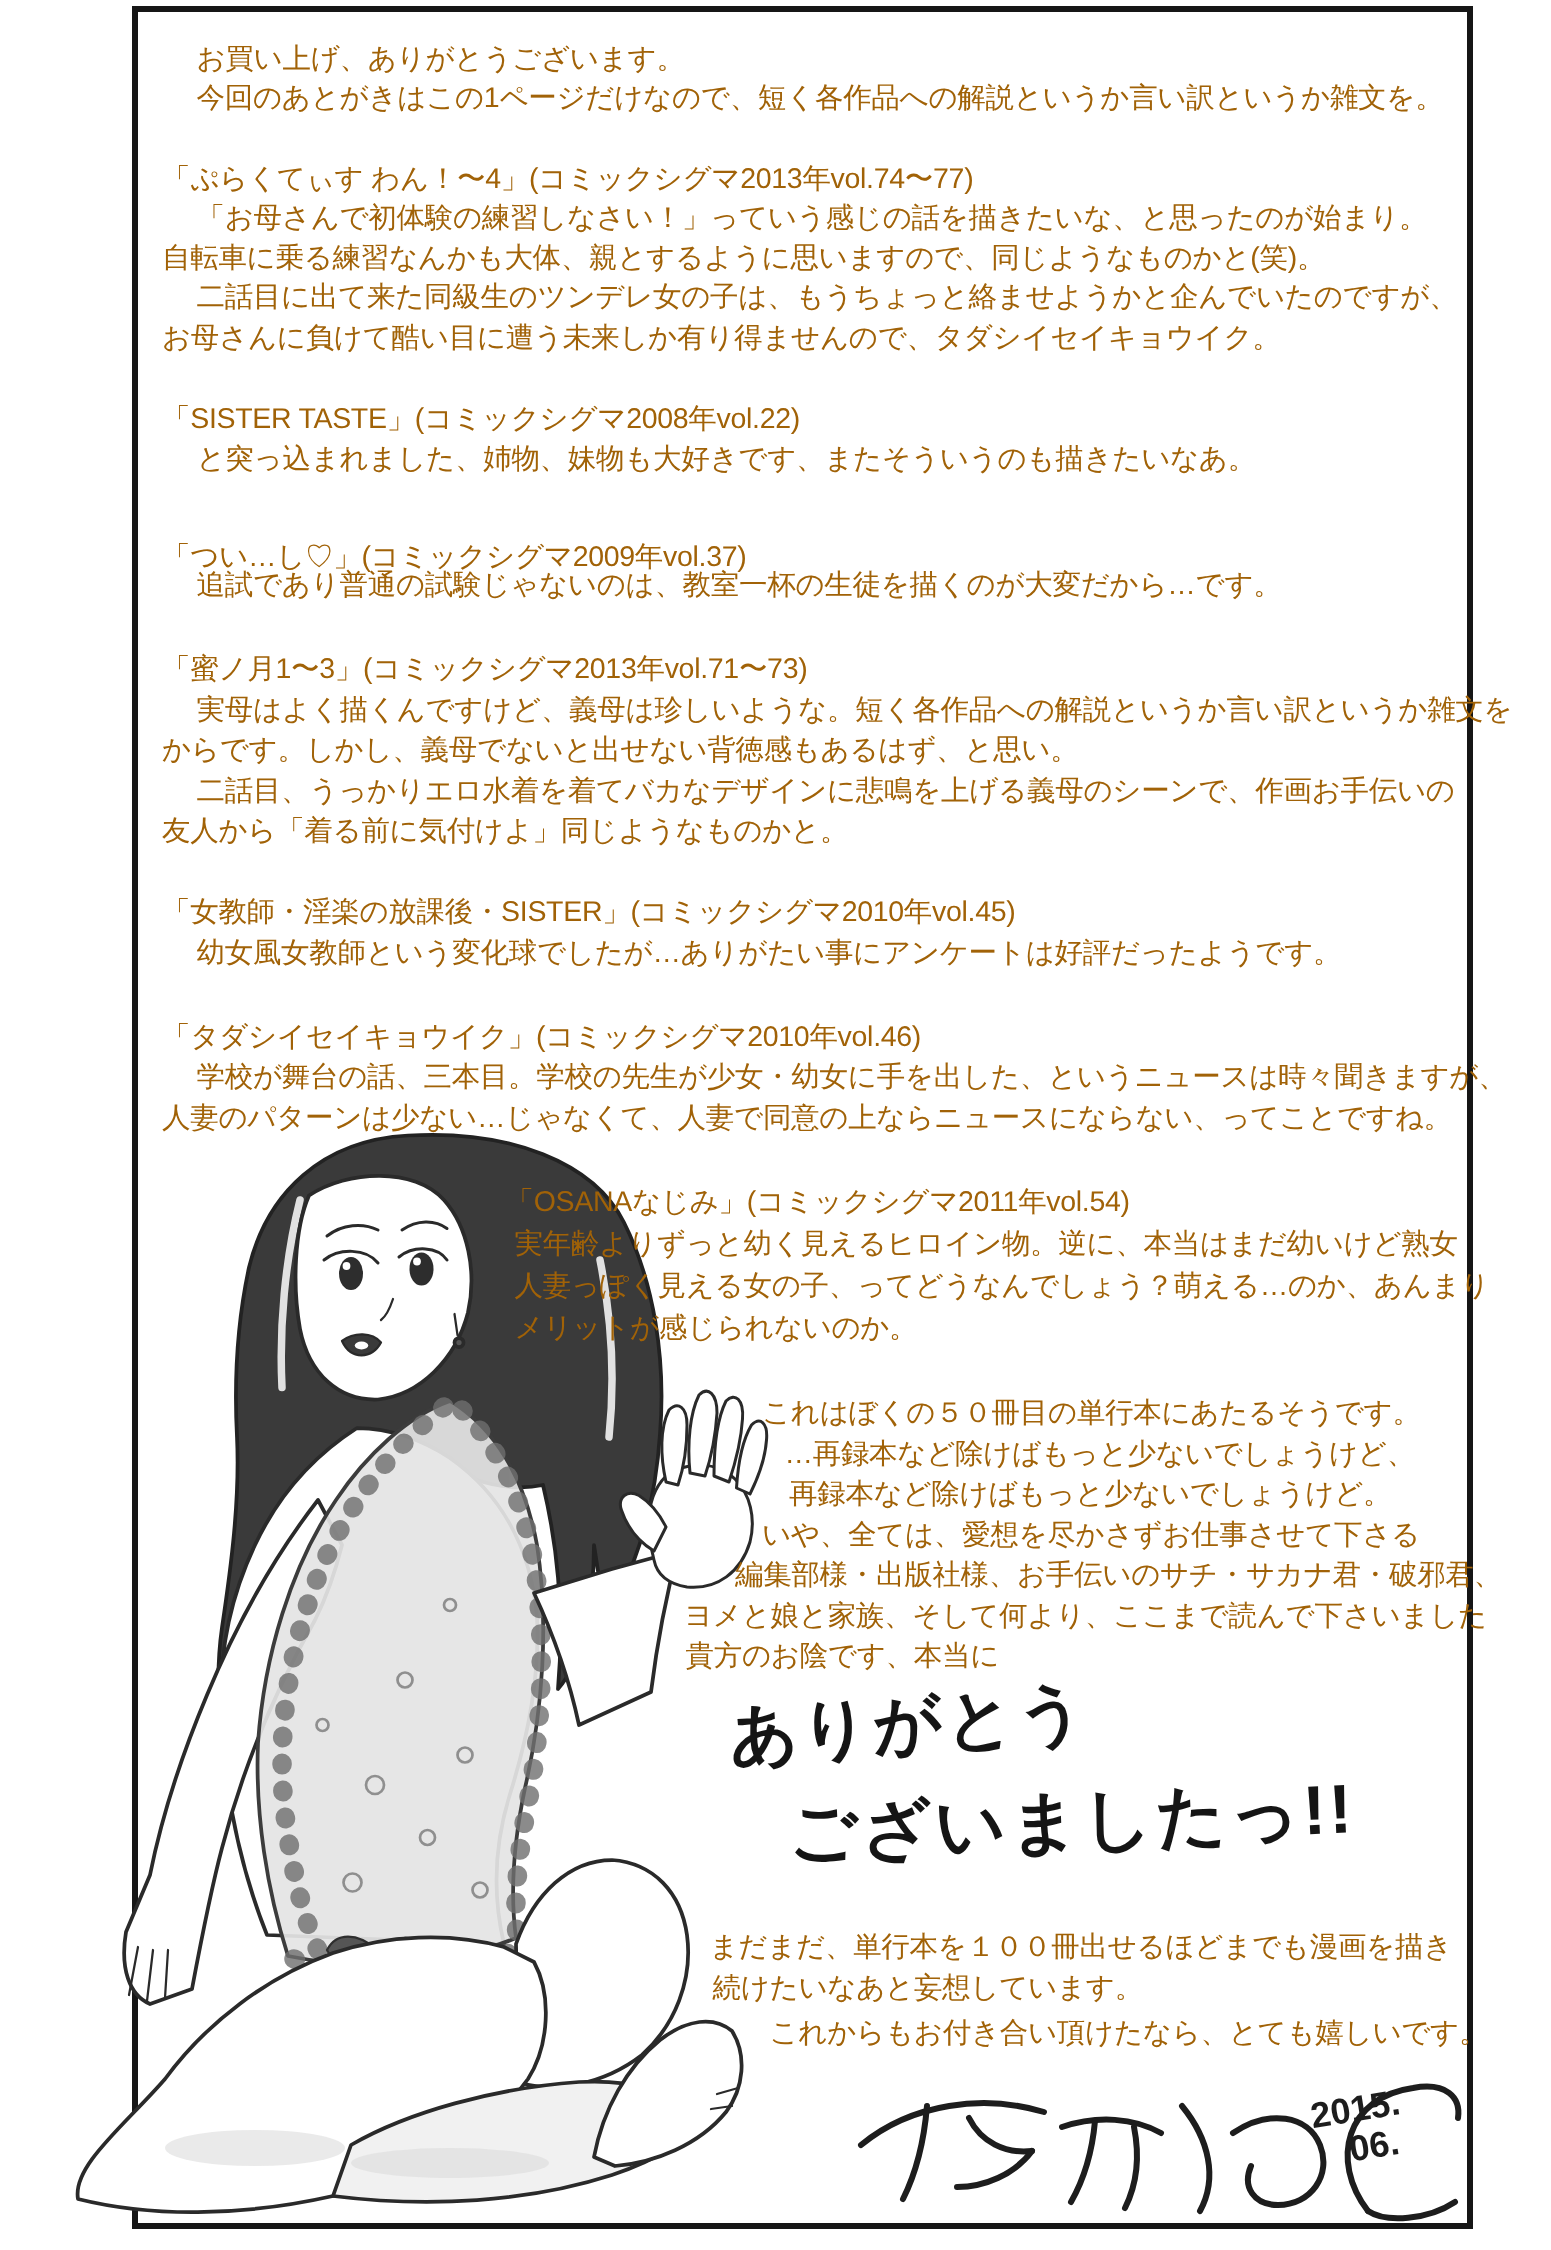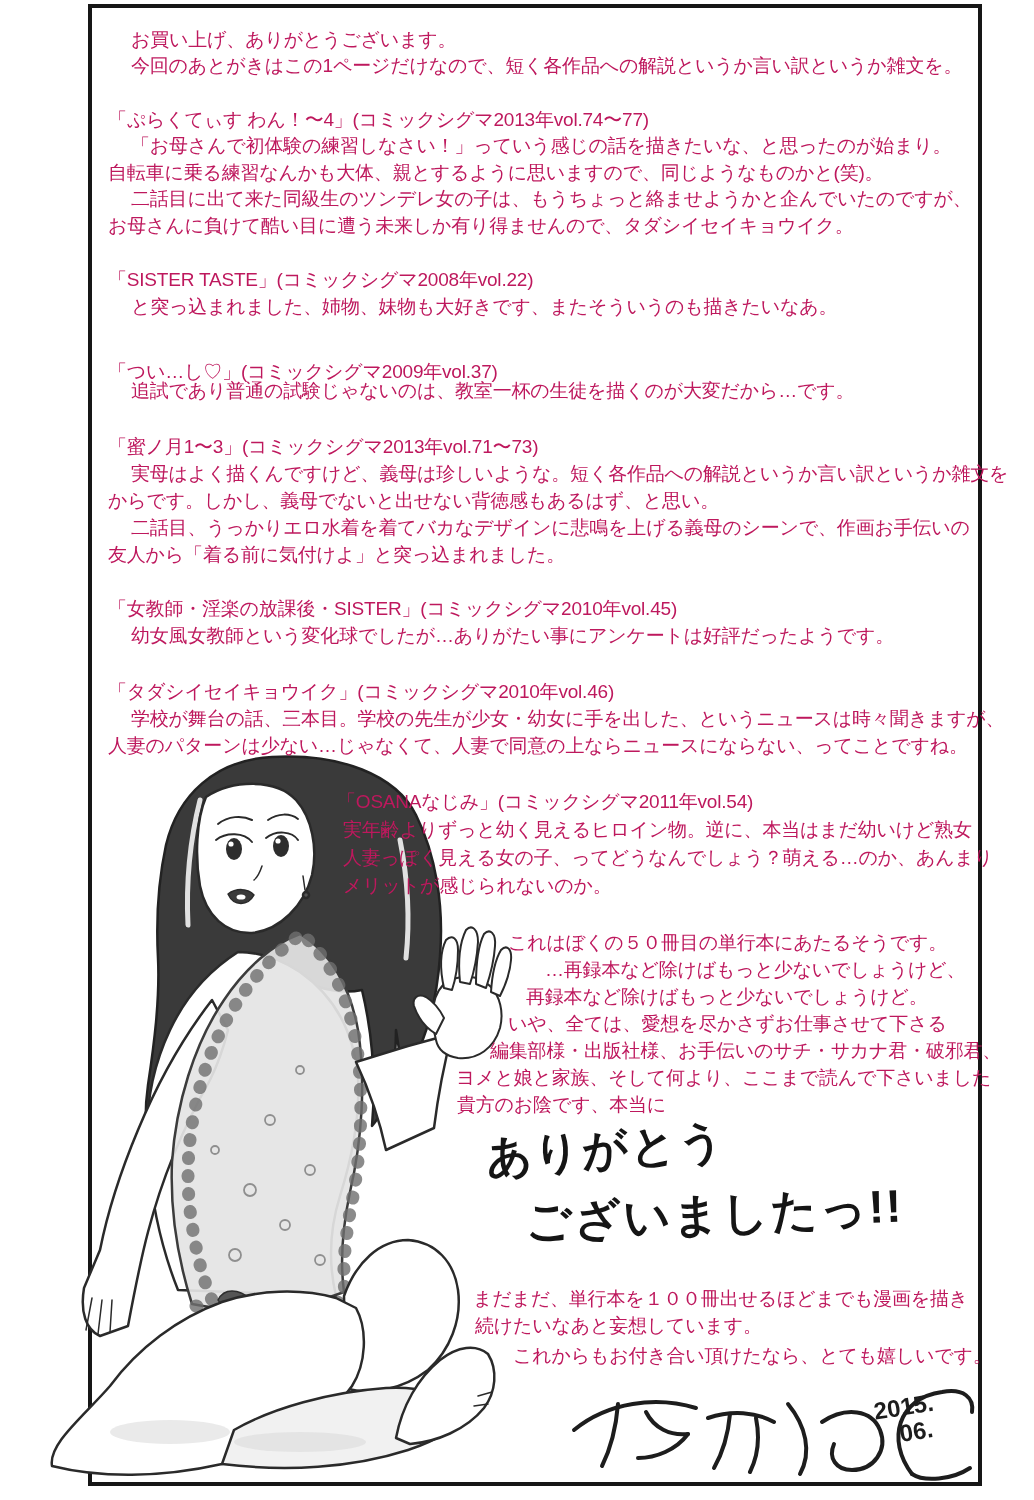--- a/index.html
+++ b/index.html
@@ -6,21 +6,21 @@
   body{
     width:1034px;height:1500px;position:relative;background:#ffffff;
     font-family:"Liberation Sans", sans-serif;color:#1b1b1b;overflow:hidden;
   }
   .frame{
     position:absolute;left:88px;top:4px;width:886px;height:1474px;
     border:4px solid #161616;background:#fff;
   }
   .ln{
     position:absolute;white-space:nowrap;
-    font-size:19px;line-height:27px;letter-spacing:-0.2px;color:#be185d;
+    font-size:19px;line-height:27px;letter-spacing:-0.2px;color:#a16207;
   }
   .hw{
     position:absolute;white-space:nowrap;font-weight:bold;color:#151515;
     transform-origin:left top;letter-spacing:2px;
   }
   .hw1{left:484px;top:1128px;font-size:45px;transform:rotate(-4deg);}
   .hw2{left:524px;top:1192px;font-size:46px;transform:rotate(-2.5deg);}
   .sig-date{
     position:absolute;left:872px;top:1399px;font-size:24px;font-weight:bold;
     transform:rotate(-9deg);transform-origin:left top;line-height:26px;color:#1d1d1d;
@@ -116,36 +116,36 @@
 <div class="ln" style="left:108px;top:266px">「SISTER TASTE」(コミックシグマ2008年vol.22)</div>
 <div class="ln" style="left:131px;top:293px">と突っ込まれました、姉物、妹物も大好きです、またそういうのも描きたいなあ。</div>
 
 <div class="ln" style="left:108px;top:358px">「つい…し♡」(コミックシグマ2009年vol.37)</div>
 <div class="ln" style="left:131px;top:377px">追試であり普通の試験じゃないのは、教室一杯の生徒を描くのが大変だから…です。</div>
 
 <div class="ln" style="left:108px;top:433px">「蜜ノ月1〜3」(コミックシグマ2013年vol.71〜73)</div>
 <div class="ln" style="left:131px;top:460px">実母はよく描くんですけど、義母は珍しいような。短く各作品への解説というか言い訳というか雑文を</div>
 <div class="ln" style="left:108px;top:487px">からです。しかし、義母でないと出せない背徳感もあるはず、と思い。</div>
 <div class="ln" style="left:131px;top:514px">二話目、うっかりエロ水着を着てバカなデザインに悲鳴を上げる義母のシーンで、作画お手伝いの</div>
-<div class="ln" style="left:108px;top:541px">友人から「着る前に気付けよ」と突っ込まれました。</div>
+<div class="ln" style="left:108px;top:541px">友人から「着る前に気付けよ」同じようなものかと。</div>
 
 <div class="ln" style="left:108px;top:595px">「女教師・淫楽の放課後・SISTER」(コミックシグマ2010年vol.45)</div>
 <div class="ln" style="left:131px;top:622px">幼女風女教師という変化球でしたが…ありがたい事にアンケートは好評だったようです。</div>
 
 <div class="ln" style="left:108px;top:678px">「タダシイセイキョウイク」(コミックシグマ2010年vol.46)</div>
 <div class="ln" style="left:131px;top:705px">学校が舞台の話、三本目。学校の先生が少女・幼女に手を出した、というニュースは時々聞きますが、</div>
 <div class="ln" style="left:108px;top:732px">人妻のパターンは少ない…じゃなくて、人妻で同意の上ならニュースにならない、ってことですね。</div>
 
 <div class="ln" style="left:337px;top:788px">「OSANAなじみ」(コミックシグマ2011年vol.54)</div>
 <div class="ln" style="left:343px;top:816px">実年齢よりずっと幼く見えるヒロイン物。逆に、本当はまだ幼いけど熟女</div>
 <div class="ln" style="left:343px;top:844px">人妻っぽく見える女の子、ってどうなんでしょう？萌える…のか、あんまり</div>
 <div class="ln" style="left:343px;top:872px">メリットが感じられないのか。</div>
 
 <div class="ln" style="left:508px;top:929px">これはぼくの５０冊目の単行本にあたるそうです。</div>
-<div class="ln" style="left:545px;top:956px">…再録本など除けばもっと少ないでしょうけど、</div>
+<div class="ln" style="left:523px;top:956px">…再録本など除けばもっと少ないでしょうけど、</div>
 <div class="ln" style="left:526px;top:983px">再録本など除けばもっと少ないでしょうけど。</div>
 <div class="ln" style="left:508px;top:1010px">いや、全ては、愛想を尽かさずお仕事させて下さる</div>
 <div class="ln" style="left:490px;top:1037px">編集部様・出版社様、お手伝いのサチ・サカナ君・破邪君、</div>
 <div class="ln" style="left:456px;top:1064px">ヨメと娘と家族、そして何より、ここまで読んで下さいました</div>
 <div class="ln" style="left:457px;top:1091px">貴方のお陰です、本当に</div>
 
 <div class="hw hw1">ありがとう</div>
 <div class="hw hw2">ございましたっ!!</div>
 
 <div class="ln" style="left:473px;top:1285px">まだまだ、単行本を１００冊出せるほどまでも漫画を描き</div>

